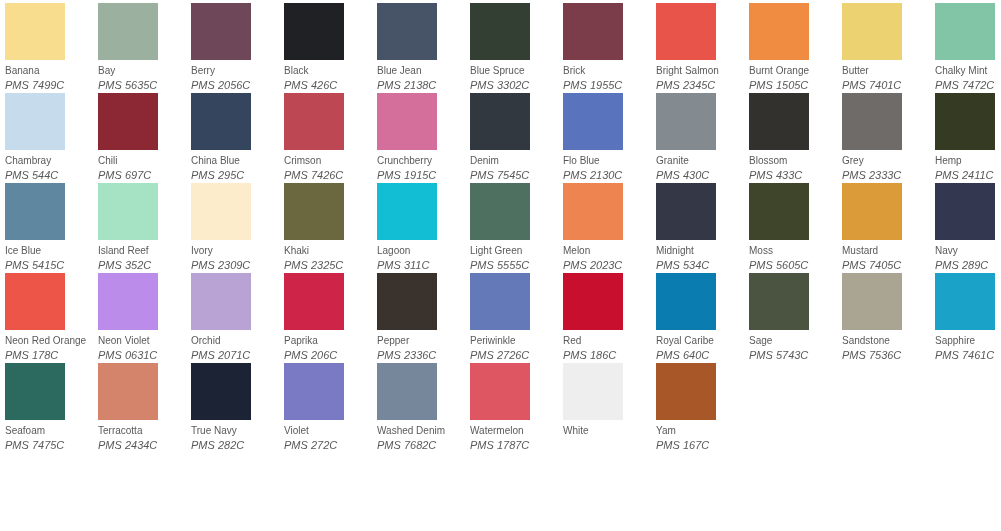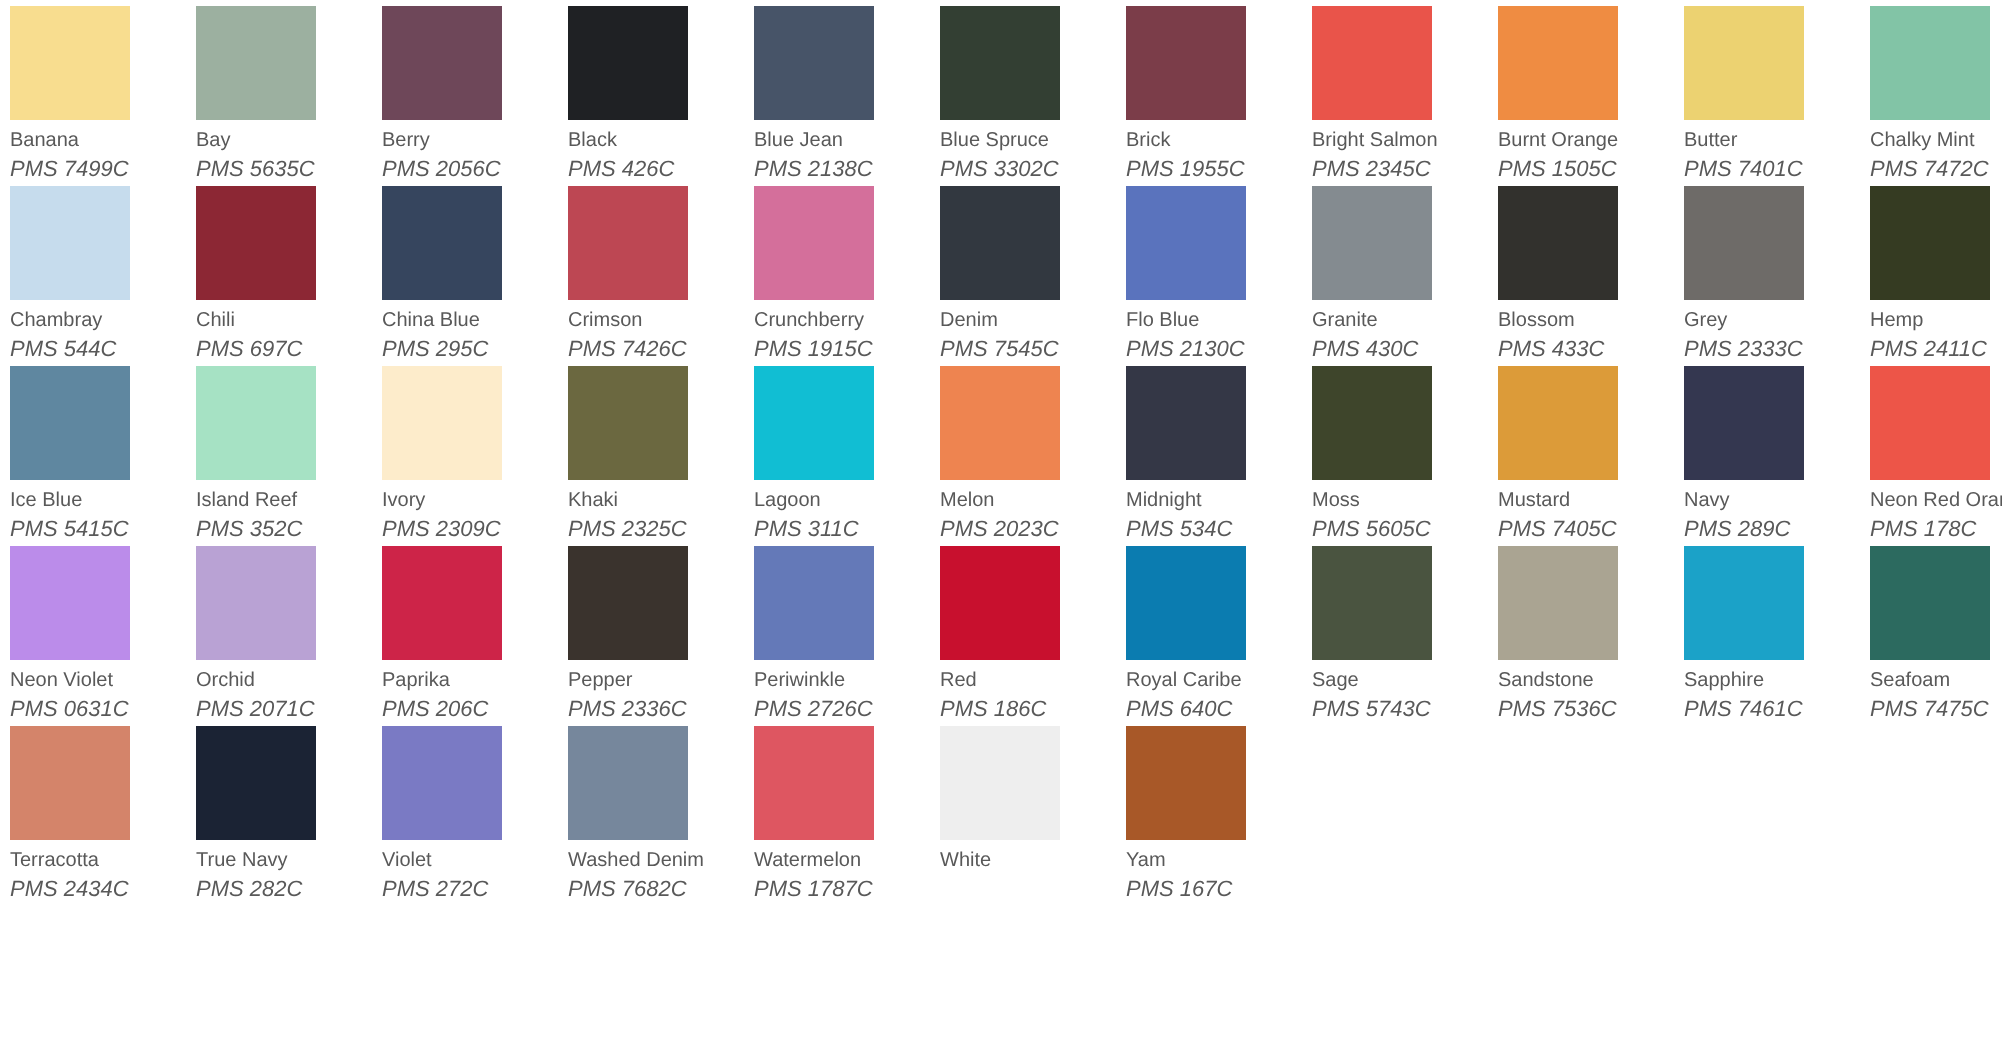--- a/index.html
+++ b/index.html
@@ -192,20 +192,25 @@
       <div class="swatch-chip" title="Khaki" style="background-color: rgb(107, 104, 64);"></div>
       <div class="swatch-name">Khaki</div>
       <div class="swatch-code">PMS 2325C</div>
     </div>
     <div class="swatch-cell">
       <div class="swatch-chip" title="Lagoon" style="background-color: rgb(17, 190, 211);"></div>
       <div class="swatch-name">Lagoon</div>
       <div class="swatch-code">PMS 311C</div>
     </div>
     <div class="swatch-cell">
+      <div class="swatch-chip" title="Light Green" style="background-color: rgb(77, 112, 96);"></div>
+      <div class="swatch-name">Light Green</div>
+      <div class="swatch-code">PMS 5555C</div>
+    </div>
+    <div class="swatch-cell">
       <div class="swatch-chip" title="Melon" style="background-color: rgb(238, 132, 80);"></div>
       <div class="swatch-name">Melon</div>
       <div class="swatch-code">PMS 2023C</div>
     </div>
     <div class="swatch-cell">
       <div class="swatch-chip" title="Midnight" style="background-color: rgb(52, 55, 70);"></div>
       <div class="swatch-name">Midnight</div>
       <div class="swatch-code">PMS 534C</div>
     </div>
     <div class="swatch-cell">

